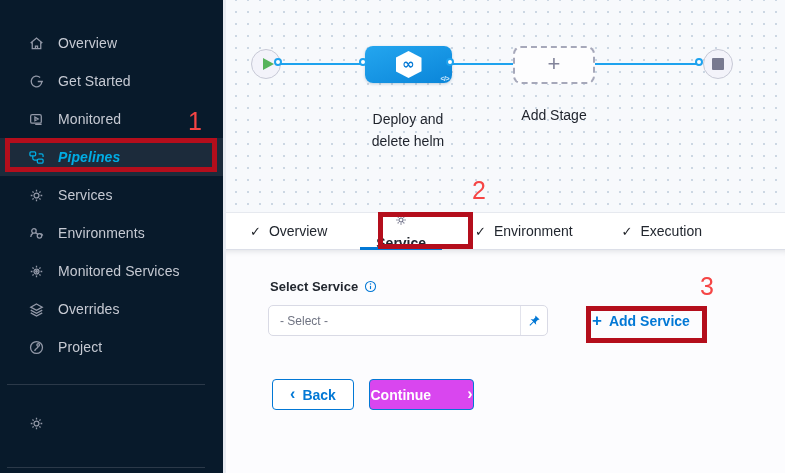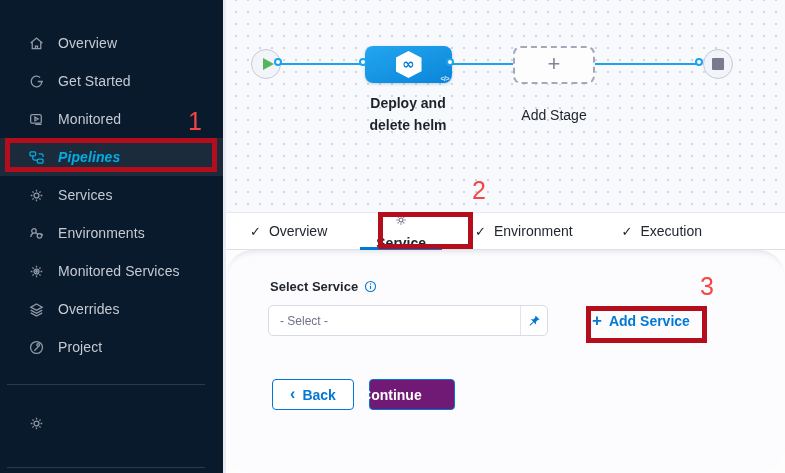--- a/index.html
+++ b/index.html
@@ -49,36 +49,36 @@
   
   .tabbar { position:relative; display:flex; align-items:center; height:38px; background:#fff;
     border-top:1px solid #e6e9ef; border-bottom:1px solid #dcdfe8; padding-left:24px; gap:49px; z-index:5; }
   .tab { position:relative; display:flex; align-items:center; gap:8px; height:100%; font-size:14px; color:#22272f; cursor:pointer; white-space:nowrap; }
   .tab .tick { font-size:13px; color:#1b1e24; font-family:"DejaVu Sans", sans-serif; }
   .tab .tab-gear svg { width:14px; height:14px; stroke:#6b6d85; fill:none; stroke-width:1.2; display:block; }
   .tab.active { font-weight:bold;flex-direction:column; }
   .tab.active::after { content:""; position:absolute; left:-16px; right:-16px; bottom:-1px; height:3px; background:#0278d5; }
 
   
-  .form-area { position:relative; height:223px; background:#fcfcfe; box-shadow:inset 0 7px 7px -7px rgba(30,40,60,.18);border-radius:27px; }
+  .form-area { position:relative; height:223px; background:#fcfcfe; box-shadow:inset 0 7px 7px -7px rgba(30,40,60,.18); }
   .field-label-row { position:absolute; left:44px; top:29px; display:flex; align-items:center; gap:6px; }
   .field-label { font-size:13px; font-weight:bold; color:#22272f; }
   .info-icon svg { width:13px; height:13px; display:block; }
   .select-box { position:absolute; left:42px; top:55px; width:280px; height:31px; background:#fff;
     border:1px solid #d9dae5; border-radius:5px; display:flex; align-items:center; cursor:pointer; }
   .select-placeholder { flex:1; padding-left:11px; font-size:12px; color:#6f7382; }
   .pin-btn { width:27px; height:100%; border:none; border-left:1px solid #e2e3ec; background:transparent; display:flex; align-items:center; justify-content:center; cursor:pointer; border-radius:0 5px 5px 0; }
   .pin-btn svg { width:14px; height:14px; display:block; }
   .add-service { position:absolute; left:366px; top:55px; height:31px; display:flex; align-items:center; gap:7px;
     border:none; background:transparent; color:#0278d5; font-size:14px; font-weight:bold; cursor:pointer; font-family:"Liberation Sans",sans-serif; }
   .add-service .plus-glyph { font-size:17px; font-weight:bold; line-height:1; }
   .btn-row { position:absolute; left:46px; top:129px; display:flex; gap:15px; }
   .btn { height:31px; border-radius:4px; font-size:14px; font-weight:bold; display:flex; align-items:center; justify-content:center; gap:7px; cursor:pointer; font-family:"Liberation Sans",sans-serif; }
   .btn-back { width:82px; background:#fff; border:1px solid #0278d5; color:#0278d5; }
-  .btn-continue { width:86px; background:#701a75; border:1px solid #0278d5; color:#fff;gap:36px; }
+  .btn-continue { width:105px; background:#d946ef; border:1px solid #0278d5; color:#fff;gap:36px; }
   .chev { font-size:16px; line-height:1; margin-top:-2px; }
 
   
   .anno-box { position:absolute; border:5px solid #b40e1c; z-index:50; pointer-events:none; }
   .anno-num { position:absolute; z-index:50; color:#f54545; font-size:25px; line-height:1; pointer-events:none; }
   #box1 { left:5px; top:138px; width:212px; height:34px; }
   #num1 { left:188px; top:109px; }
   #box2 { left:378px; top:212px; width:95px; height:37px; }
   #num2 { left:472px; top:178px; }
   #box3 { left:586px; top:306px; width:121px; height:37px; }
@@ -209,21 +209,21 @@
 
       <div class="add-stage-node">
         <span class="plus">+</span>
       </div>
 
       <div class="port" style="left:469px;"></div>
       <div class="node-circle" style="left:477px;">
         <div class="stop-sq"></div>
       </div>
 
-      <div class="node-label" style="left:127px; top:92px;font-weight:bold;">Deploy and delete helm</div>
+      <div class="node-label" style="left:127px; top:108px;">Deploy and delete helm</div>
       <div class="node-label" style="left:273px; top:104px;">Add Stage</div>
     </div>
 
     <div class="tabbar">
       <div class="tab">
         <span class="tick">✓</span>
         <span>Overview</span>
       </div>
       <div class="tab active">
         <span class="tab-gear">

